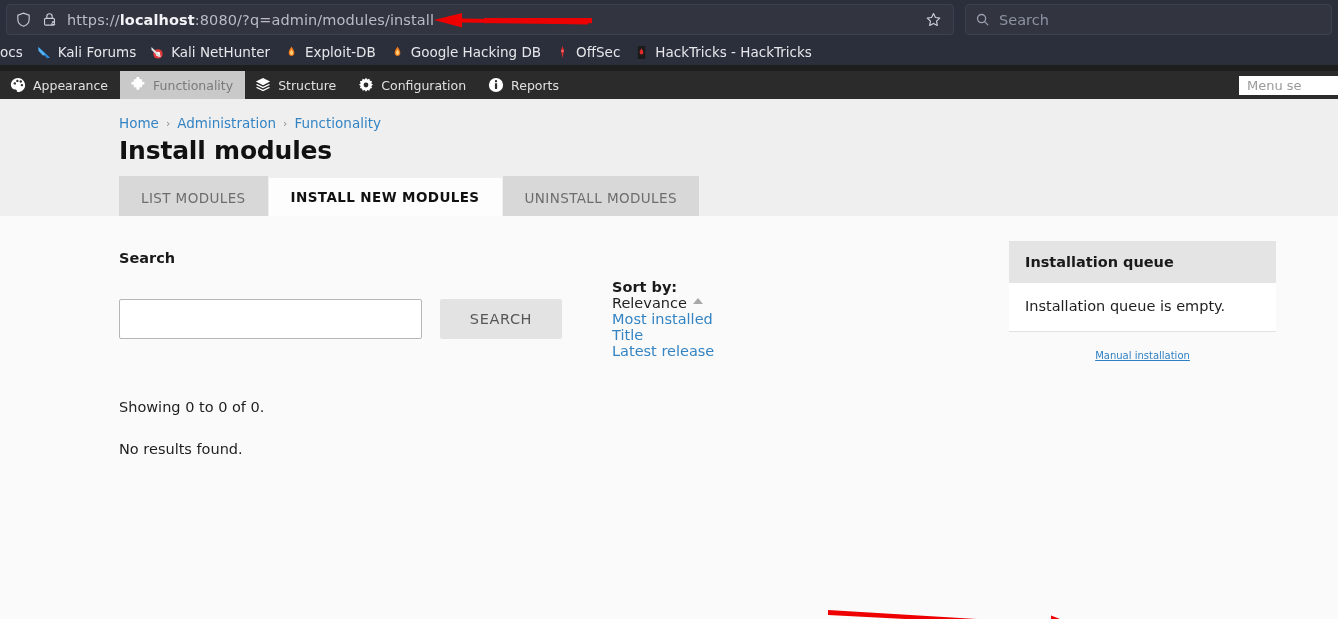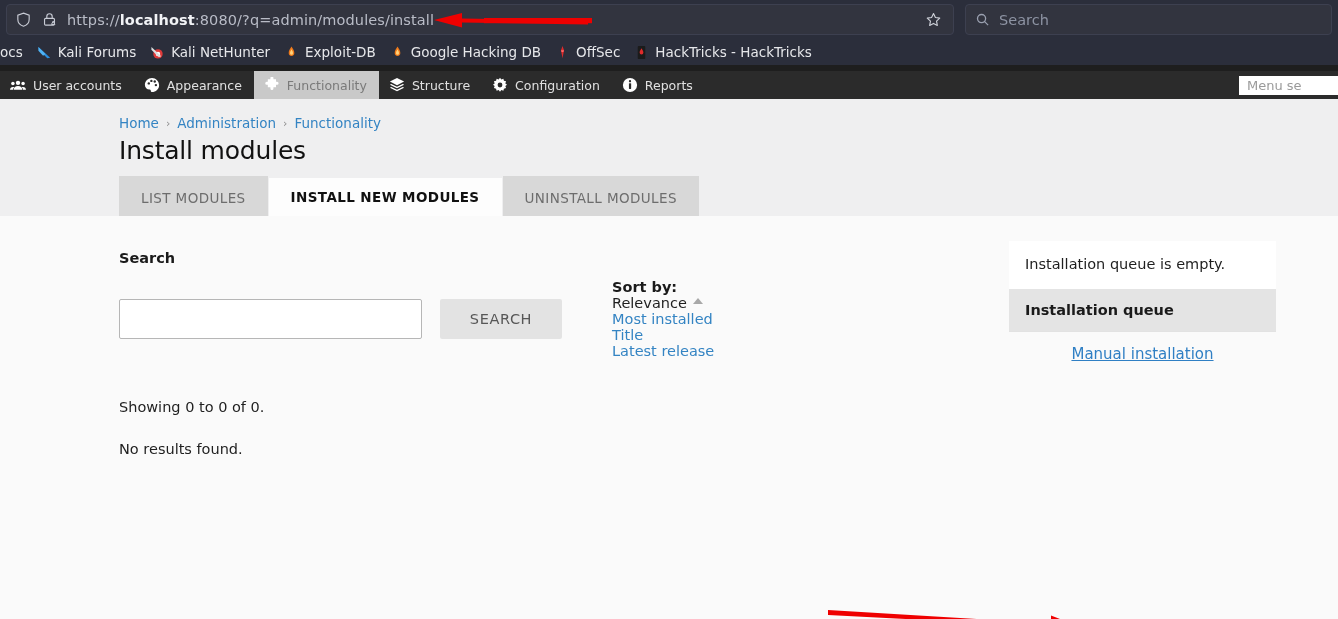--- a/index.html
+++ b/index.html
@@ -134,21 +134,21 @@
   }
   .container { padding-left: 119px; padding-right: 62px; }
 
   #breadcrumb { display: flex; align-items: center; gap: 7px; font-size: 13.5px; }
   #breadcrumb a { color: #3484c3; text-decoration: none; }
   .crumb-sep { color: #8d8d8d; font-size: 11px; }
 
   #page-title {
     font-size: 25px;
     color: #111;
-    font-weight: normal;
+    font-weight: bold;
     margin: 5px 0 0 0;
     letter-spacing: -0.2px;
   }
 
   #tabs {
     position: absolute;
     bottom: 0; left: 119px;
     display: flex;
     align-items: flex-end;
     gap: 1px;
@@ -241,21 +241,21 @@
     font-size: 14.5px;
     color: #1f1f1f;
   }
   #manual-install-wrap {
     position: absolute;
     left: 1009px; top: 245px;
     width: 267px;
     text-align: center;
   }
   #manual-install-link {
-    font-size: 15px;
+    font-size: 10px;
     color: #2f7fc4;
     text-decoration: underline;
     cursor: pointer;
   }
 
   
   .arrow-svg { position: absolute; pointer-events: none; }
   #arrow-url { left: 424px; top: 2px; }
   #arrow-manual { left: 826px; top: 503px; }
 </style>
@@ -370,33 +370,20 @@
   <div id="chrome-bottom-strip"></div>
 
   <svg id="arrow-url" class="arrow-svg" width="190" height="36" viewBox="0 0 190 36">
     <path d="M164 18.5 L38 16.5 L38 11 L10 18.0 L38 25.5 L38 20.5 L164 22.5 Z" fill="#ef0000"></path>
     <rect x="60" y="16" width="108" height="5.2" fill="#ef0000"></rect>
   </svg>
 </div>
 
 <div id="admin-toolbar">
 
-  <div class="tb-item">
-    <span class="tb-ico">
-      <svg width="17" height="14" viewBox="0 0 22 14" fill="#ffffff">
-        <circle cx="11" cy="4" r="3"></circle>
-          <circle cx="4" cy="5" r="2.4"></circle>
-          <circle cx="18" cy="5" r="2.4"></circle>
-        <path d="M5 13.5 C5 10.3 7.6 8.4 11 8.4 C14.4 8.4 17 10.3 17 13.5 Z"></path>
-        <path d="M0 13.5 C0 11.2 1.6 9.7 4 9.7 C4.8 9.7 5.5 9.9 6 10.2 C4.9 11.1 4.2 12.2 4 13.5 Z"></path>
-        <path d="M22 13.5 C22 11.2 20.4 9.7 18 9.7 C17.2 9.7 16.5 9.9 16 10.2 C17.1 11.1 17.8 12.2 18 13.5 Z"></path>
-      </svg>
-    </span>
-    <span>User accounts</span>
-  </div>
 
   <div class="tb-item">
     <span class="tb-ico">
       <svg width="16" height="16" viewBox="0 0 18 18">
         <path d="M9 1 C4.6 1 1 4.4 1 8.7 C1 12.2 3.4 14.2 6 14.2 C7.2 14.2 7.7 15 7.7 15.8 C7.7 16.6 8.3 17 9 17 C13.4 17 17 13.6 17 9.3 C17 4.7 13.4 1 9 1 Z" fill="#ffffff"></path>
         <circle cx="5.4" cy="7.2" r="1.35" fill="#2b2b2b"></circle>
         <circle cx="8.3" cy="4.4" r="1.35" fill="#2b2b2b"></circle>
         <circle cx="12.1" cy="5.1" r="1.35" fill="#2b2b2b"></circle>
         <circle cx="13.4" cy="9.1" r="1.35" fill="#2b2b2b"></circle>
       </svg>
@@ -489,22 +476,22 @@
         <a href="#" class="sort-opt">Title</a>
         <a href="#" class="sort-opt">Latest release</a>
       </div>
     </div>
 
     <div id="showing-text">Showing 0 to 0 of 0.</div>
     <div id="no-results-text">No results found.</div>
   </div>
 
   <div id="queue-panel">
+    <div id="queue-header">Installation queue</div>
     <div id="queue-body">Installation queue is empty.</div>
-    <div id="queue-header">Installation queue</div>
   </div>
 
   <div id="manual-install-wrap">
     <a href="#" id="manual-install-link">Manual installation</a>
   </div>
 
   <svg id="arrow-manual" class="arrow-svg" width="258" height="40" viewBox="0 0 258 40">
     <path d="M2 8 L225 21.5 L225 13.5 L252 24.0 L225 31.0 L225 24.5 L2 13 Z" fill="#ef0000"></path>
   </svg>
 

